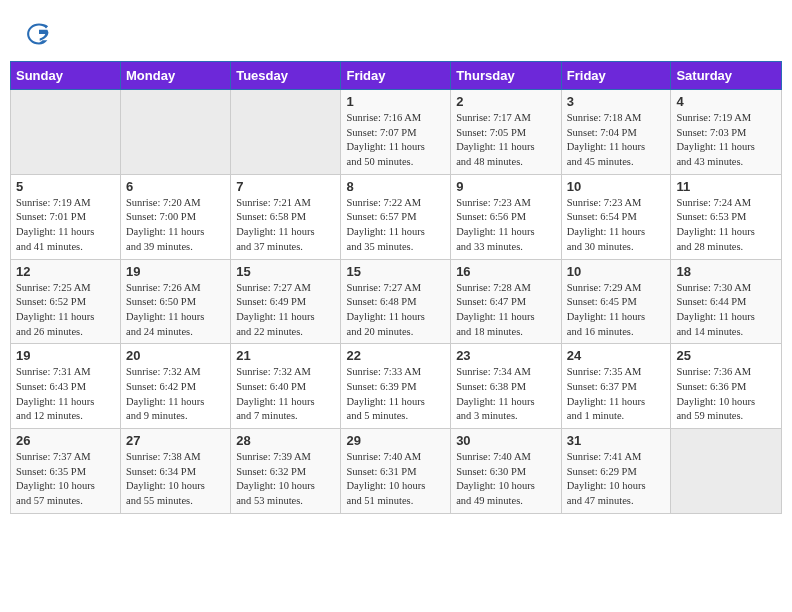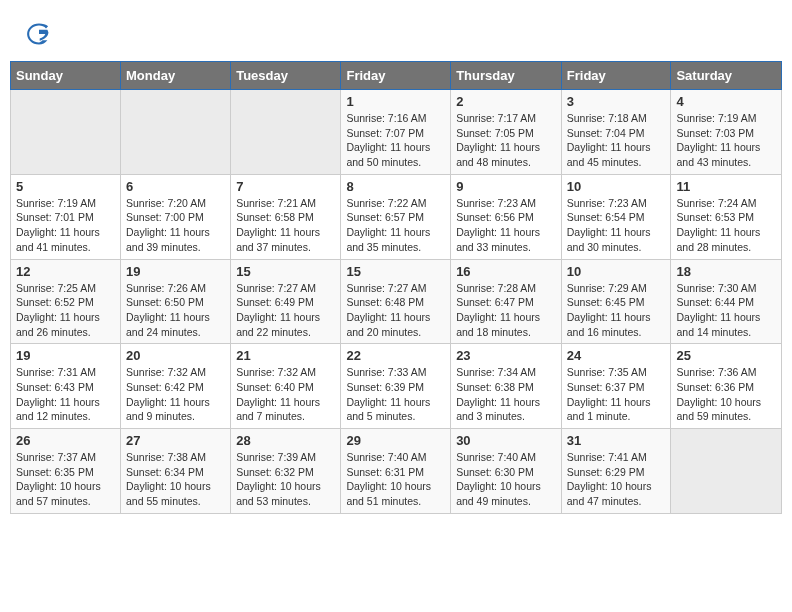--- a/index.html
+++ b/index.html
@@ -52,21 +52,21 @@
       font-size: 15px;
       color: #555;
     }
     .calendar {
       width: 100%;
       border-collapse: collapse;
       margin-top: 8px;
       font-size: 11px;
     }
     .calendar thead tr th {
-      background: #737373;
+      background: #6d28d9;
       color: #fff;
       padding: 6px 5px;
       text-align: left;
       font-size: 13px;
       font-weight: bold;
       border: 1px solid #2a6db5;
     }
     .calendar tbody tr td {
       border: 1px solid #ccc;
       vertical-align: top;
@@ -85,20 +85,21 @@
       font-size: 13px;
       font-weight: bold;
       color: #333;
       display: block;
       margin-bottom: 2px;
     }
     .day-info {
       font-size: 10.5px;
       color: #333;
       line-height: 1.4;
+      font-family: Liberation Serif, serif;
     }
     .empty-cell {
       background: #f0f0f0 !important;
     }
     td.empty-cell {
       background: #ebebeb !important;
     }
   </style>
 </head>
 <body>

